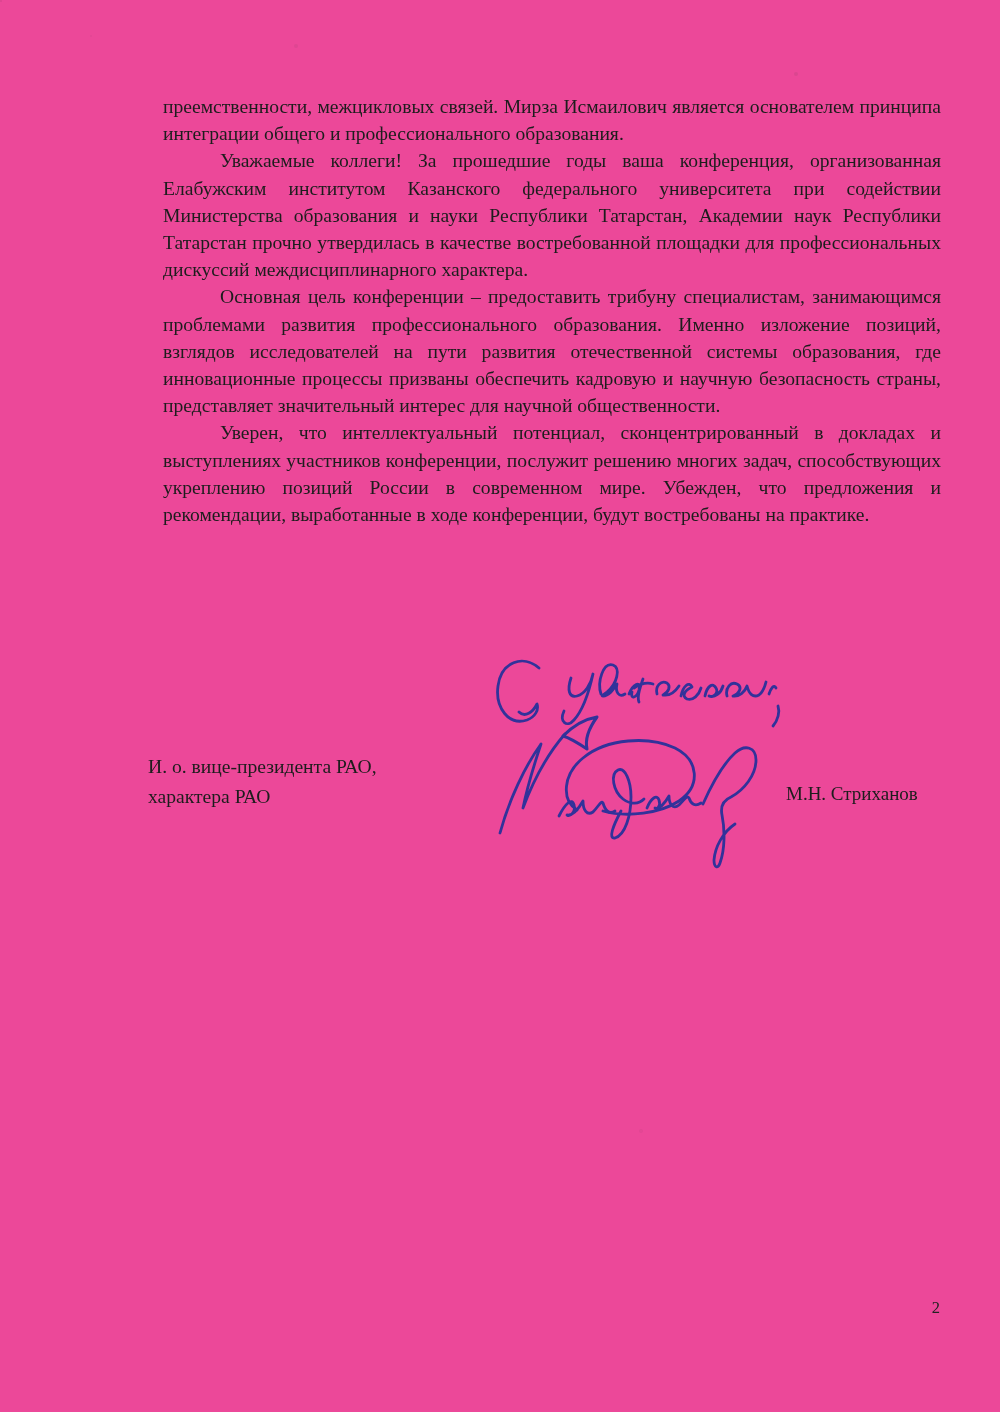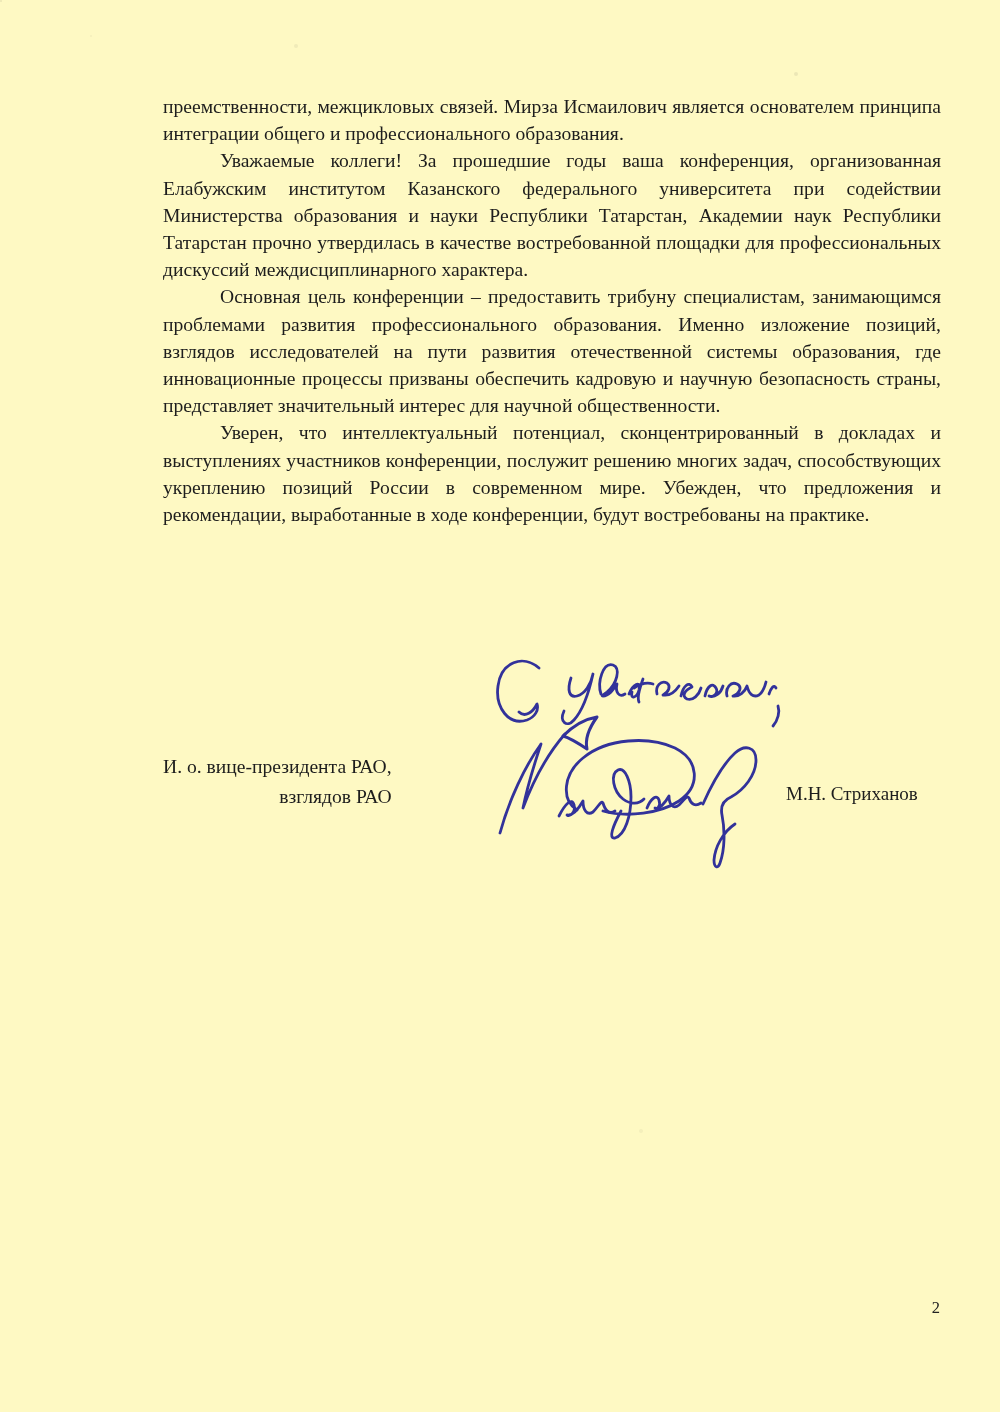--- a/index.html
+++ b/index.html
@@ -1,45 +1,44 @@
 <!DOCTYPE html>
 <html lang="ru"><head>
 <meta charset="utf-8">
 <style>
   html, body { margin: 0; padding: 0; background: #ffffff; }
   .page {
     position: relative;
     width: 1000px;
     height: 1412px;
-    background: #fef9c3;
+    background: #ec4899;
     font-family: "Liberation Serif", serif;
     color: #1d1d1d;
     overflow: hidden;
   }
   .body-text {
     position: absolute;
     left: 163px;
     top: 93px;
     width: 778px;
     font-size: 19.6px;
     line-height: 27.2px;
     text-align: justify;
     text-align-last: left;
   }
   .para { margin: 0; text-indent: 57px; }
   .para.first { text-indent: 0; }
 
   .position-block {
     position: absolute;
-    left: 163px;
+    left: 148px;
     top: 752px;
     font-size: 19.6px;
     line-height: 30px;
     white-space: nowrap;
-    text-align: right;
   }
   .signer-name {
     position: absolute;
     left: 786px;
     top: 783px;
     font-size: 19px;
     white-space: nowrap;
   }
   .signature-svg {
     position: absolute;
@@ -104,20 +103,20 @@
       <path d="M148 163 C 140 178, 135 191, 142 190 C 152 187, 158 168, 158 149 C 158 133, 152 119, 145 122 C 137 126, 140 143, 150 151 C 158 157, 166 156, 171 151"></path>
 
       <path d="M174 160 C 178 150, 184 146, 186 152 C 188 158, 184 162, 182 160 C 186 162, 192 155, 196 148 C 196 156, 200 162, 206 157 C 212 151, 214 147, 216 150 C 218 156, 222 159, 228 155"></path>
 
       <path d="M230 156 C 238 138, 250 116, 262 105 C 272 96, 283 99, 283 112 C 283 127, 271 142, 258 149 C 251 152, 247 157, 249 167 C 252 182, 252 201, 247 215 C 245 221, 241 220, 241 212 C 242 199, 250 184, 262 176"></path>
     </g>
   </svg>
 
   <div class="position-block">
     <div>И. о. вице-президента РАО,</div>
-    <div>взглядов РАО</div>
+    <div>характера РАО</div>
   </div>
 
   <div class="signer-name">М.Н. Стриханов</div>
 
   <div class="page-number">2</div>
 
 </div>
 
 </body></html>

